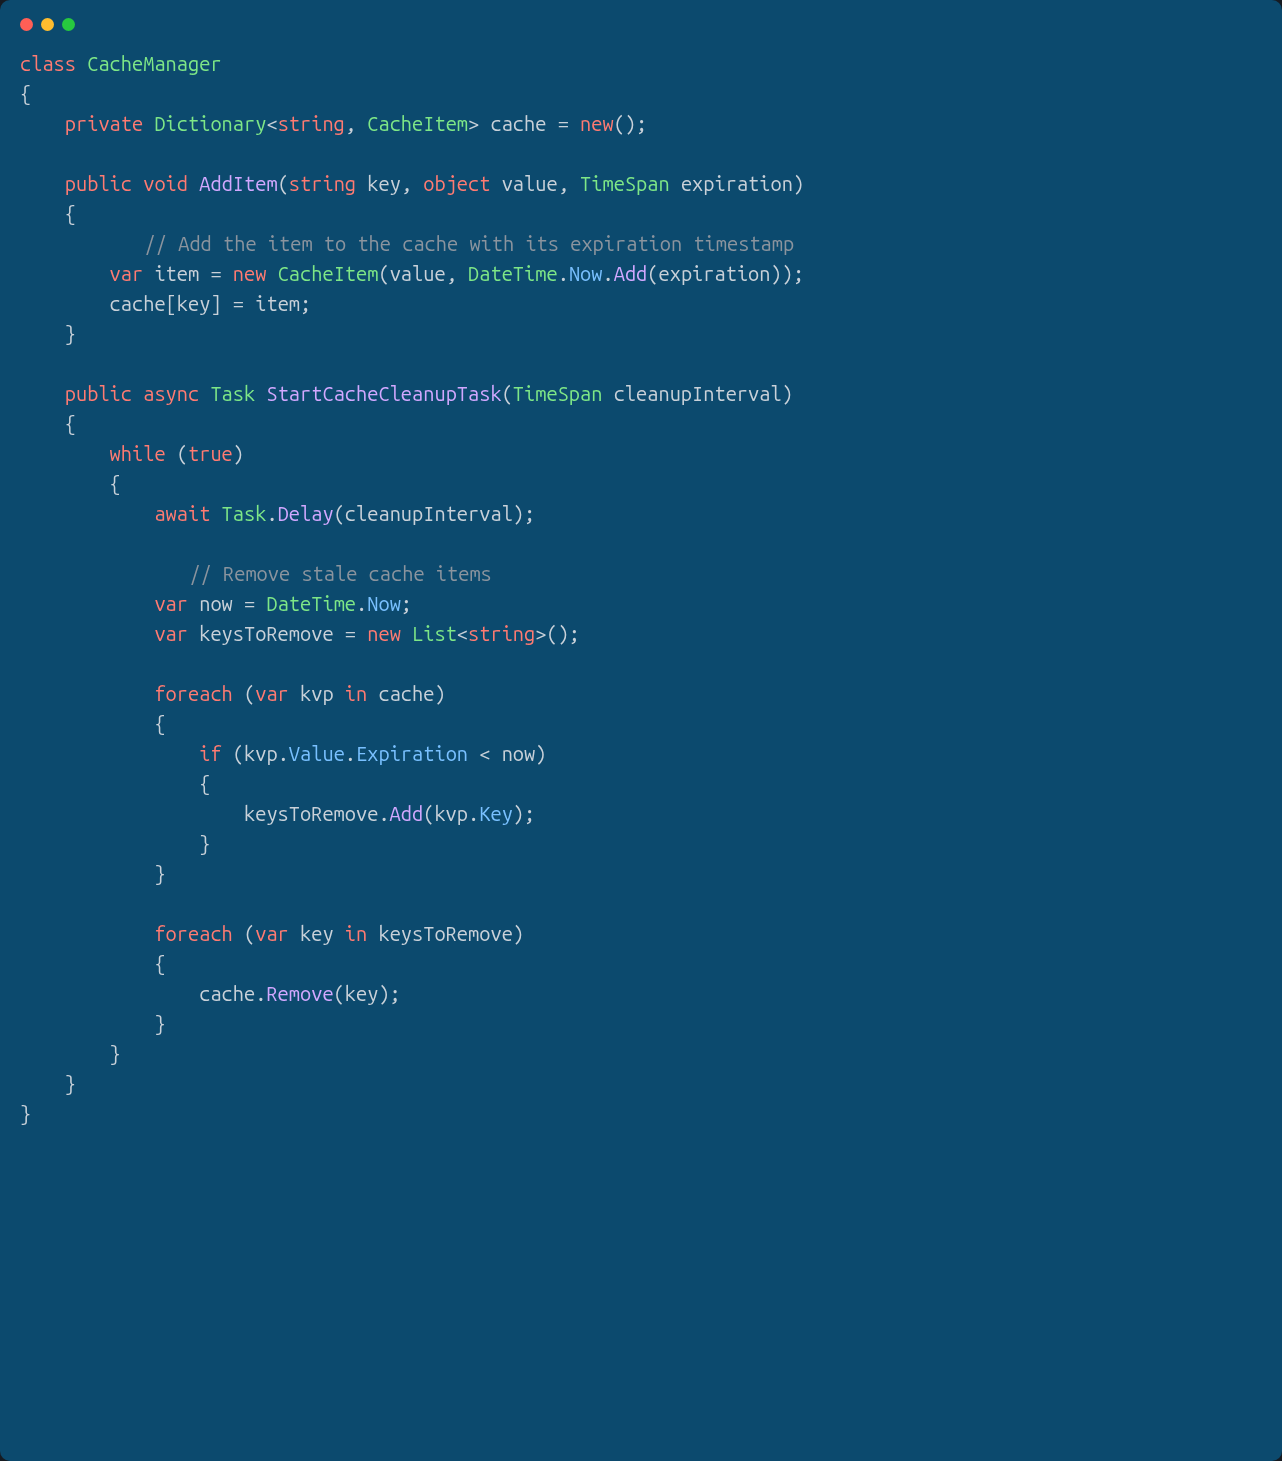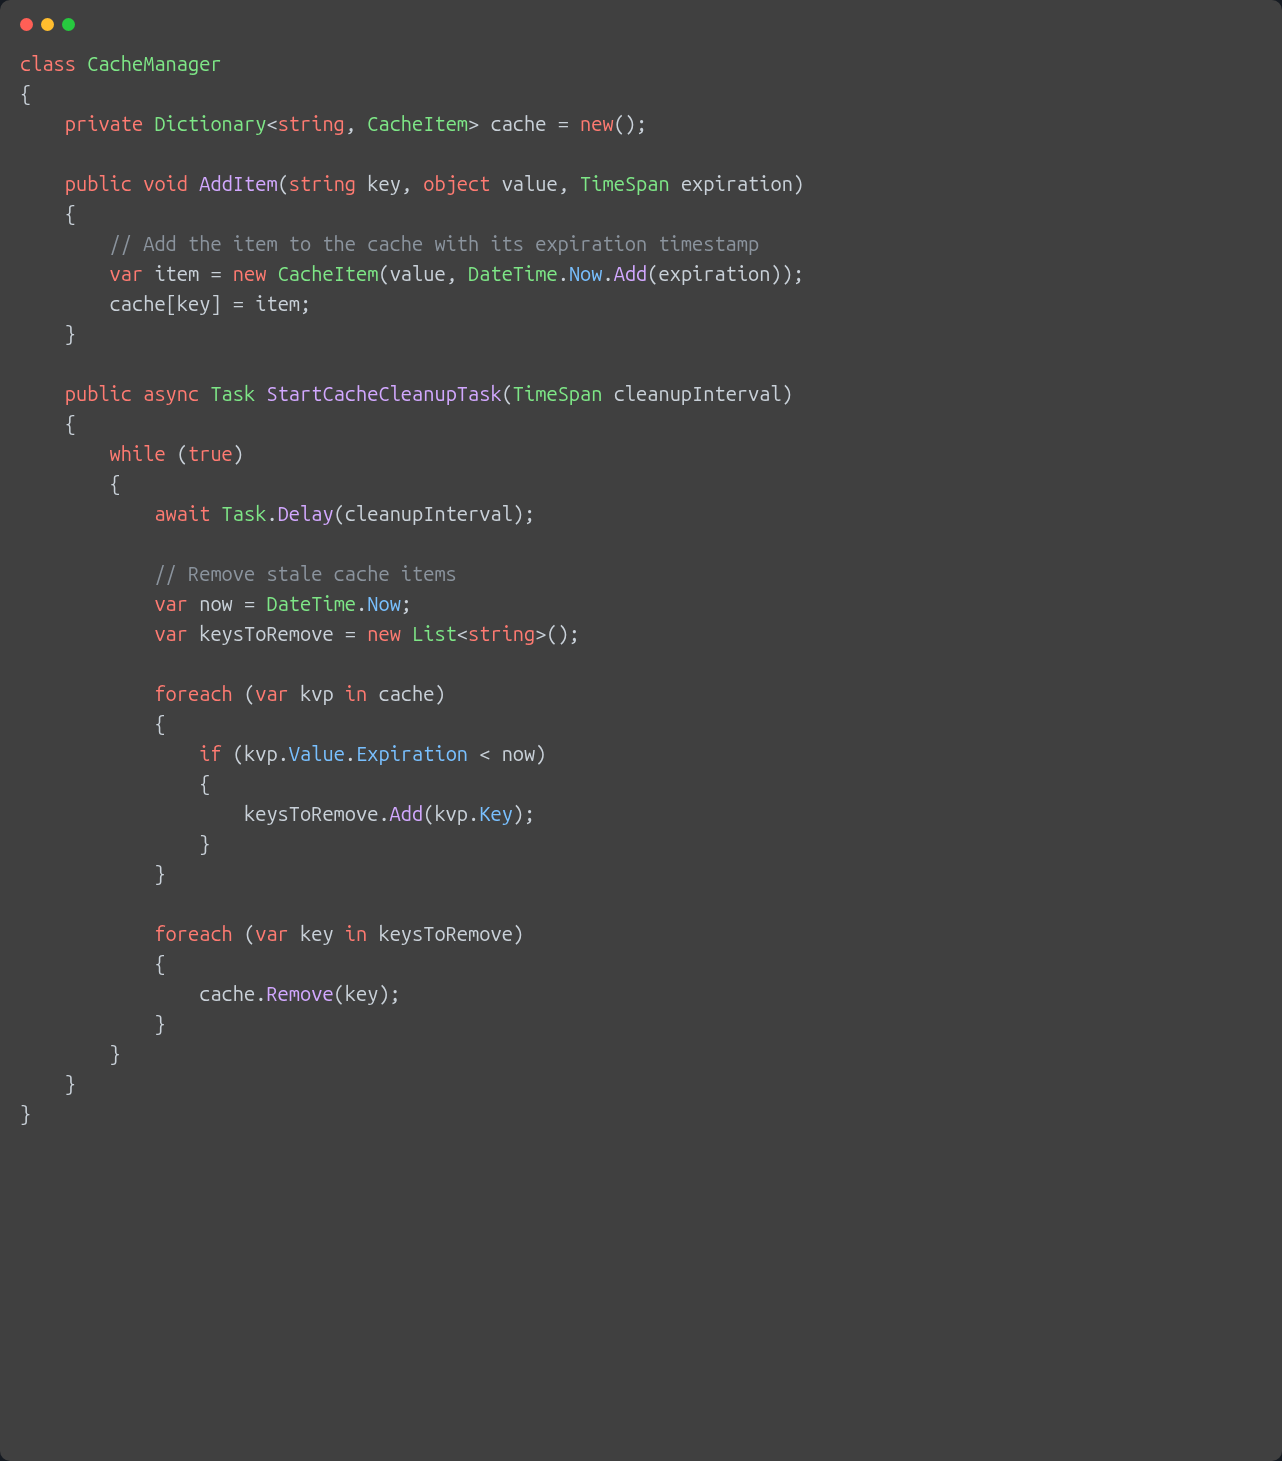--- a/index.html
+++ b/index.html
@@ -6,21 +6,21 @@
   body {
     background: #161b22;
     font-family: "SF Mono", "Monaco", "Menlo", "Consolas", "Ubuntu Mono", monospace;
     font-size: 20px;
     line-height: 1.5;
     width: 1282px;
     height: 1461px;
     overflow: hidden;
   }
   .window {
-    background: #404040;
+    background: #0c4a6e;
     border-radius: 10px;
     width: 100%;
     height: 100%;
     padding: 18px 20px;
   }
   .titlebar {
     display: flex;
     gap: 8px;
     margin-bottom: 18px;
   }
@@ -34,21 +34,21 @@
   .green { background: #27c93f; }
   .code {
     white-space: pre;
     color: #c9d1d9;
     letter-spacing: 0;
   }
   .kw { color: #ff7b72; }     
   .cls { color: #7ee787; }      
   .pun { color: #c9d1d9; }      
   .fn { color: #d2a8ff; }       
-  .cmt { color: #8b949e; }      
+  .cmt { color: #8b949e; margin-left: 35px; }      
   .ident { color: #c9d1d9; }      
   .prop { color: #79c0ff; }     
 </style>
 </head>
 <body>
 
 <div class="window">
   <div class="titlebar">
     <div class="dot red"></div>
     <div class="dot yellow"></div>

